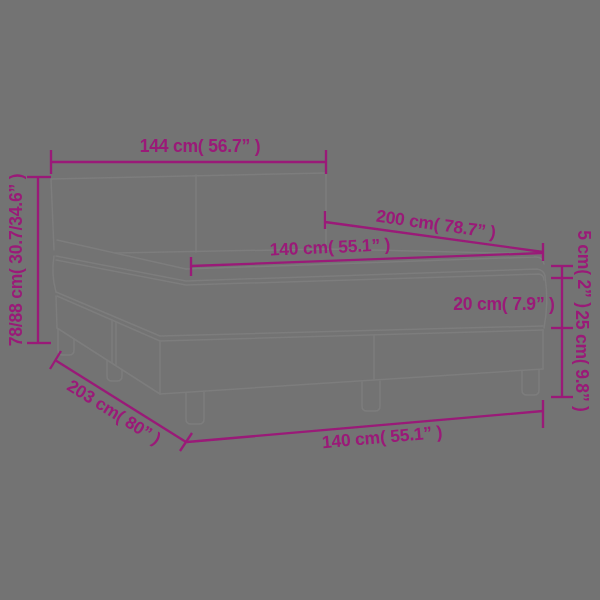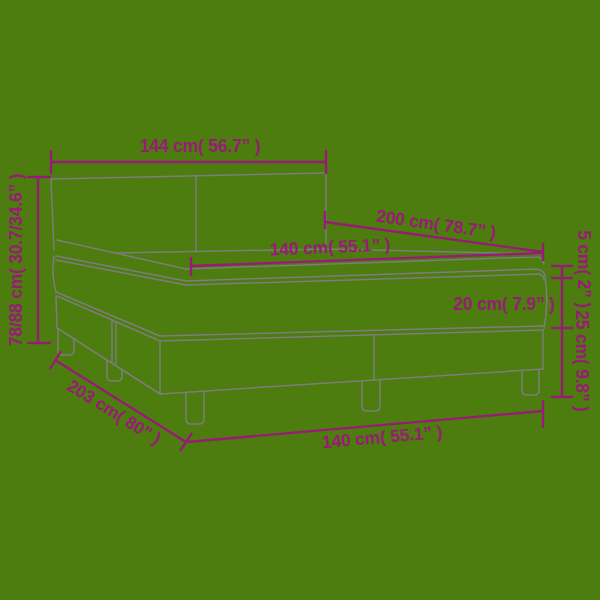--- a/index.html
+++ b/index.html
@@ -1,17 +1,17 @@
 <!DOCTYPE html>
 <html><head>
 <meta charset="utf-8">
 <style>
   html,body{margin:0;padding:0;background:#ffffff;}
   #stage{
-    width:600px;height:600px;background:#4d7c0f;position:relative;overflow:hidden;
+    width:600px;height:600px;background:#737373;position:relative;overflow:hidden;
     font-family:"Liberation Sans","DejaVu Sans",sans-serif;
   }
   svg{display:block;}
   .bedline{stroke:#7d7d7d;stroke-width:1.5;fill:none;stroke-linejoin:round;stroke-linecap:round;}
   .dimline{stroke:#9a1a78;stroke-width:2.3;fill:none;stroke-linecap:butt;}
   .dimlabel{
     fill:#9a1a78;font-size:17.5px;font-weight:bold;letter-spacing:-0.2px;
     text-anchor:middle;dominant-baseline:central;
     font-family:"Liberation Sans","DejaVu Sans",sans-serif;
   }

